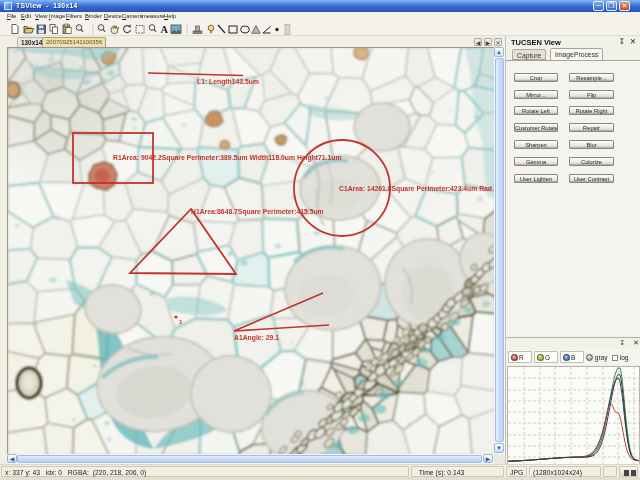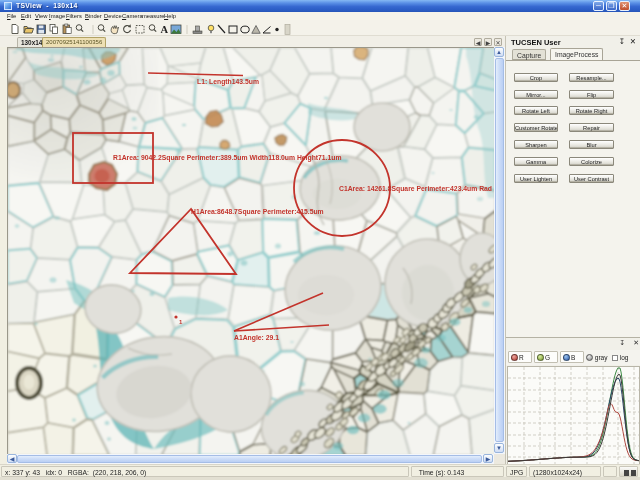--- a/index.html
+++ b/index.html
@@ -622,21 +622,21 @@
   <div class="sbtn" style="left:0;top:396px;width:10px;height:10px;font-size:6px;line-height:9px;">▼</div>
 </div>
 <div id="hscroll">
   <div class="sbtn" style="left:0;top:0;width:10px;height:9px;font-size:6px;line-height:8px;">◀</div>
   <div class="hthumb"></div>
   <div class="sbtn" style="left:476px;top:0;width:10px;height:9px;font-size:6px;line-height:8px;">▶</div>
 </div>
 <div id="corner"></div>
 <div id="rightpanel">
   <div id="rp-head">
-      <span style="position:absolute;left:5px;top:2px;">TUCSEN User</span>
+      <span style="position:absolute;left:5px;top:2px;">TUCSEN View</span>
     <span style="position:absolute;right:16px;top:1px;font-weight:normal;">↧</span>
     <span style="position:absolute;right:5px;top:1px;font-weight:normal;">✕</span>
     </div>
   <div id="rp-tabs">
     <div class="rtab off" style="left:6px;">Capture</div>
     <div class="rtab on" style="left:44px;">ImageProcess</div>
   </div>
   <div id="rp-body">
       <div class="pbtn" style="left:8px;top:12px;width:44px;">Crop</div>
       <div class="pbtn" style="left:63px;top:12px;width:45px;">Resample...</div>

